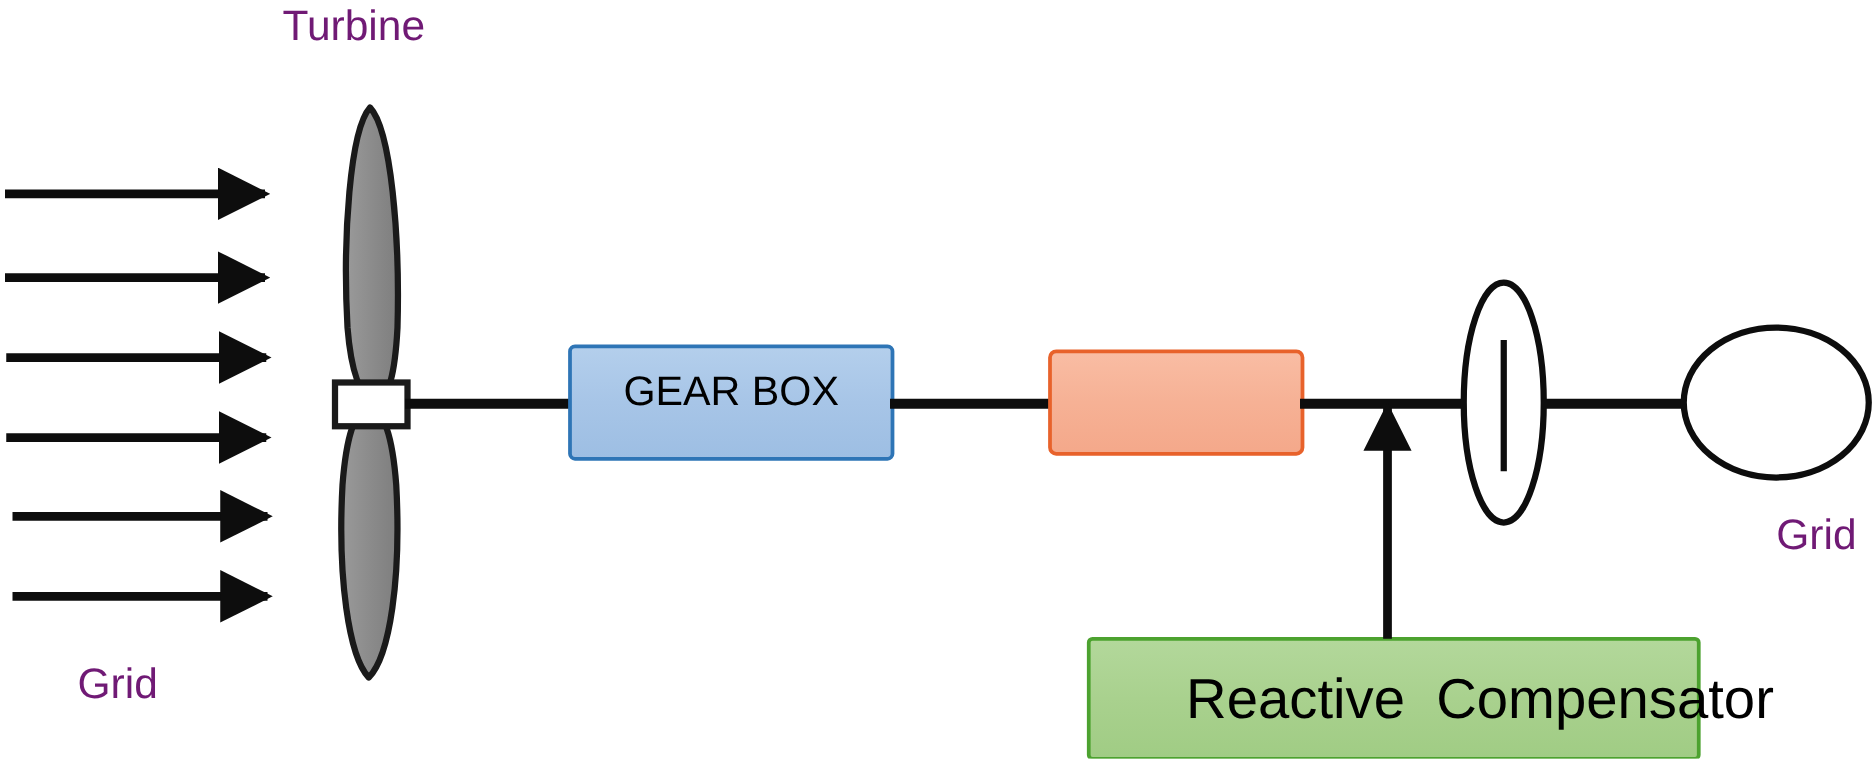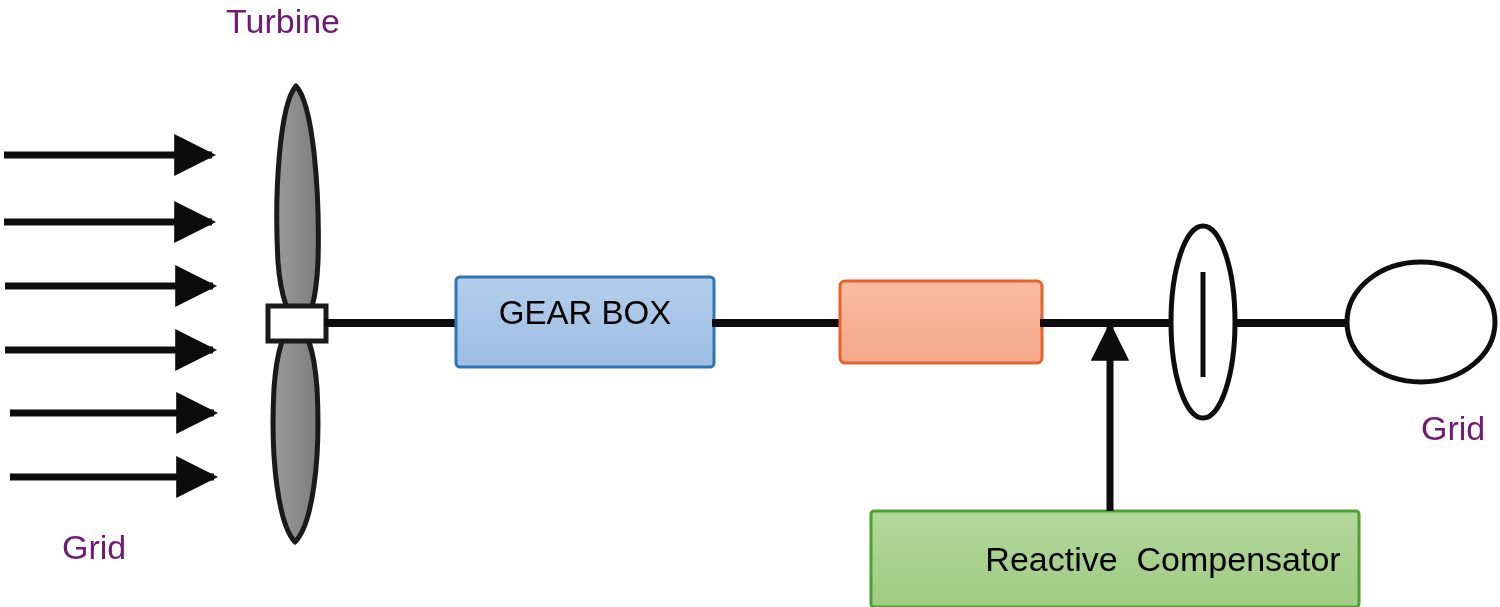--- a/index.html
+++ b/index.html
@@ -63,25 +63,25 @@
     font-size: 33px;
   }
   .box-text-scig {
     left: 840px;
     top: 281px;
     width: 202px;
     height: 82px;
     font-size: 33px;
   }
   .box-text-compensator {
-    left: 887px;
+    left: 908px;
     top: 511px;
     width: 552px;
     height: 96px;
-    font-size: 34px;
+    font-size: 45px;
   }
 </style>
 </head>
 <body>
 
 <div id="diagram-root">
 
   <svg id="diagram-svg" viewBox="0 0 1500 607">
     <defs>
       <marker id="arrow-right" viewBox="0 0 10 10" refX="9" refY="5" markerWidth="6" markerHeight="6" orient="auto-start-reverse">

